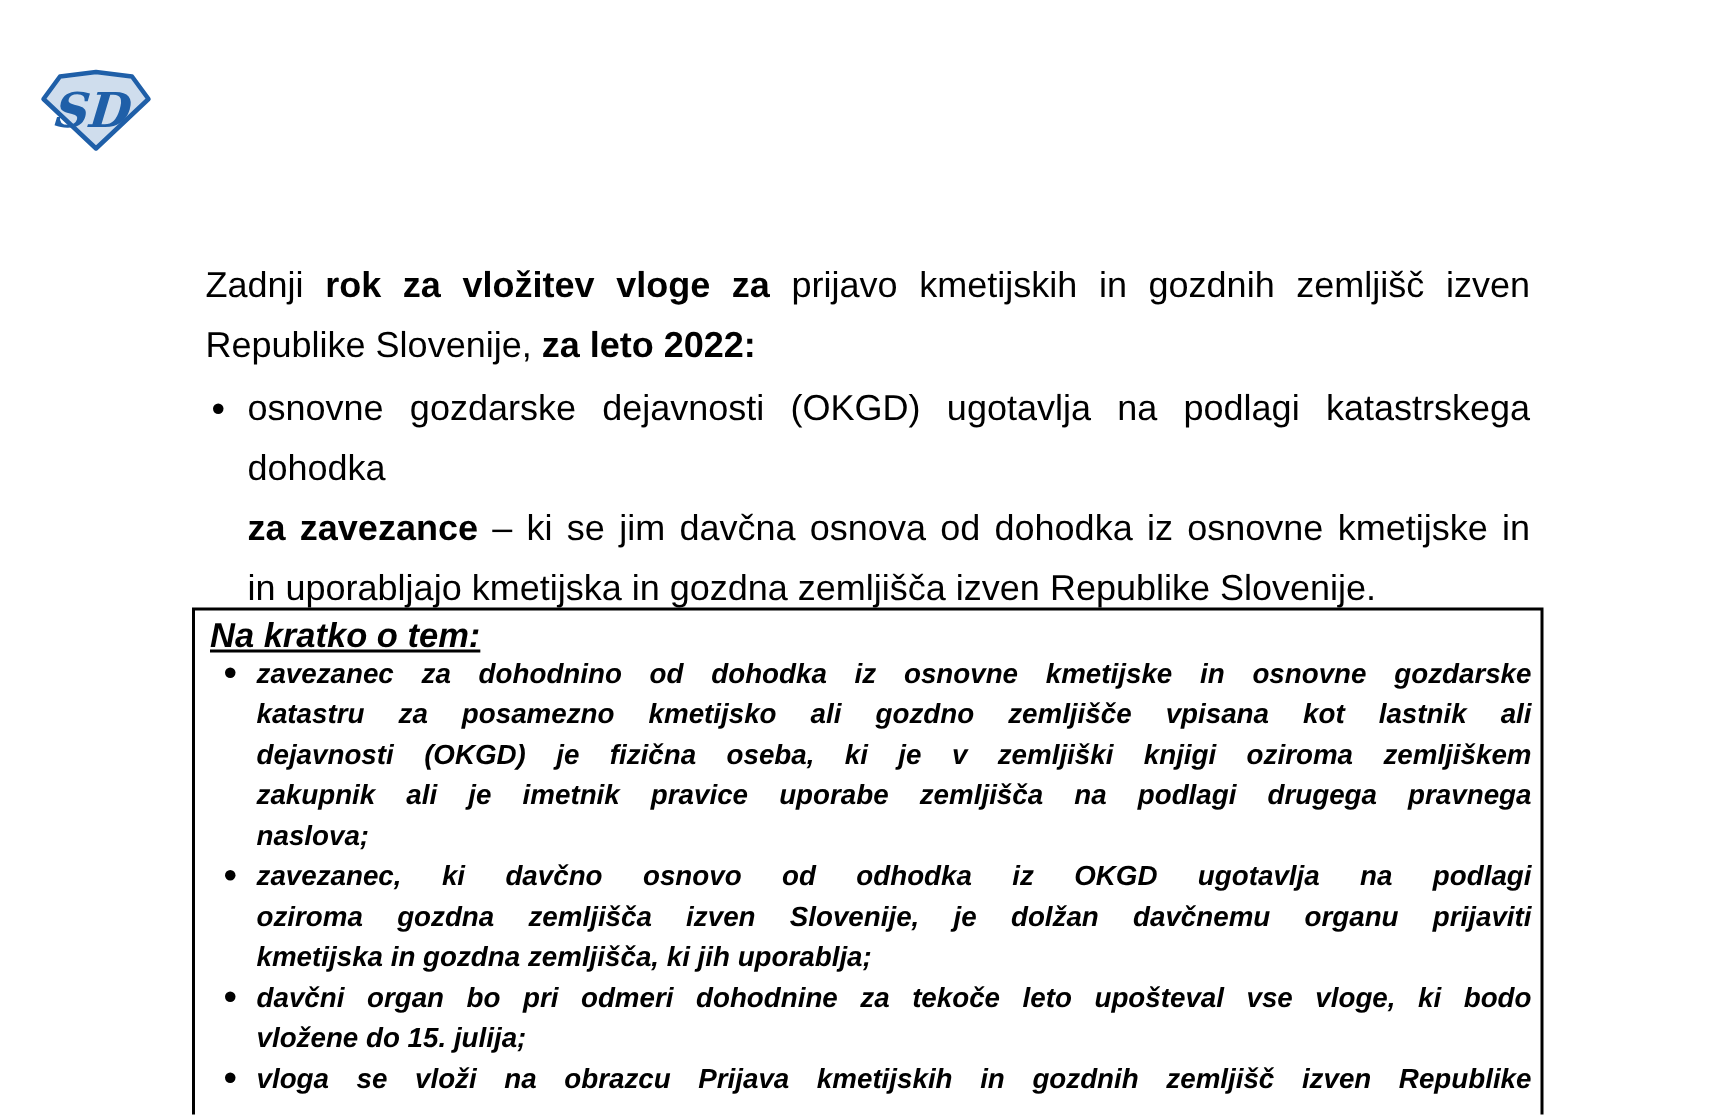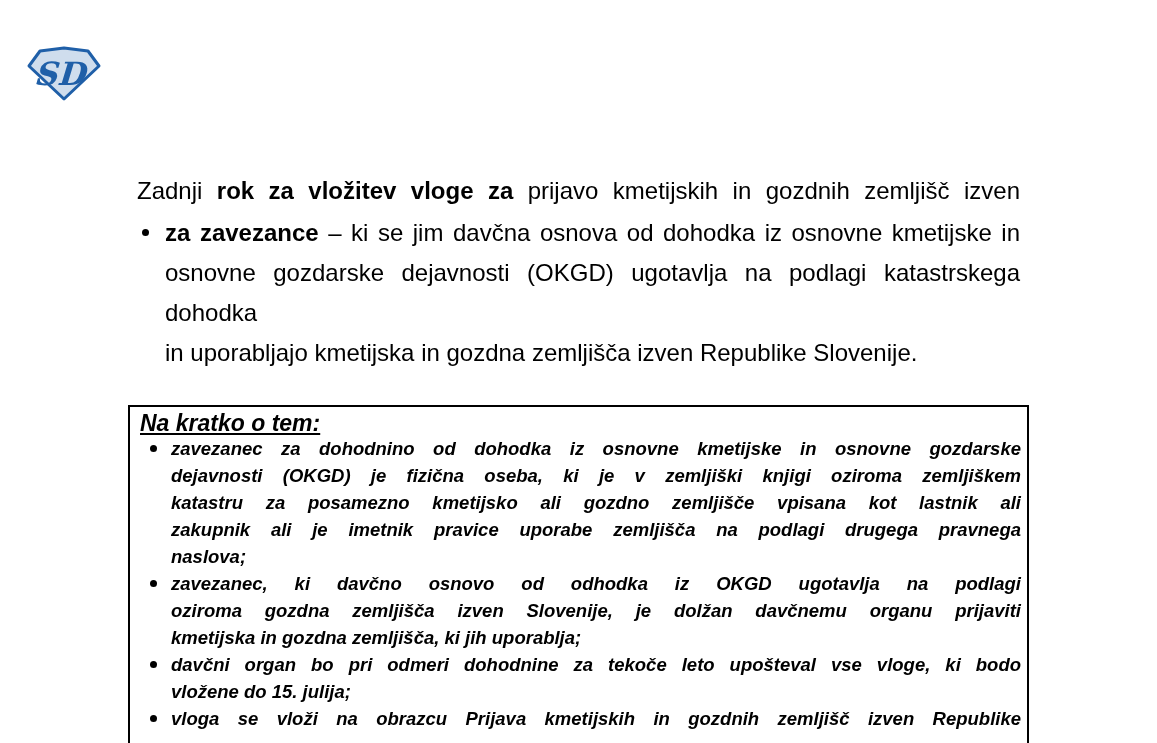--- a/index.html
+++ b/index.html
@@ -99,39 +99,40 @@
 
   <svg class="logo" viewBox="0 0 74 57" xmlns="http://www.w3.org/2000/svg">
     <polygon points="2,21 13,6 37,3 61,6 72,21 37,54" fill="#cfdded" stroke="#1f5fa8" stroke-width="3" stroke-linejoin="round"></polygon>
     <text x="13" y="40" font-family="DejaVu Serif, serif" font-size="32" font-style="italic" font-weight="bold" fill="#1f5fa8" transform="skewX(-6)">SD</text>
   </svg>
 
   <div class="content">
 
     <div class="para">
       <div class="line just"><span>Zadnji </span><span class="b">rok za vložitev vloge za</span><span> prijavo kmetijskih in gozdnih zemljišč izven</span></div>
+      <div class="line"><span>Republike Slovenije, </span><span class="b">za leto 2022:</span></div>
     </div>
 
     <div class="main-bullet">
       <span class="dot"></span>
+      <div class="line just">osnovne gozdarske dejavnosti (OKGD) ugotavlja na podlagi katastrskega dohodka</div>
       <div class="line just"><span class="b">za zavezance</span><span> – ki se jim davčna osnova od dohodka iz osnovne kmetijske in</span></div>
-      <div class="line just">osnovne gozdarske dejavnosti (OKGD) ugotavlja na podlagi katastrskega dohodka</div>
       <div class="line">in uporabljajo kmetijska in gozdna zemljišča izven Republike Slovenije.</div>
     </div>
 
   </div>
 
   <div class="box">
     <div class="box-title">Na kratko o tem:</div>
 
     <div class="bbullet">
       <span class="dot"></span>
       <div class="bline just">zavezanec za dohodnino od dohodka iz osnovne kmetijske in osnovne gozdarske</div>
+      <div class="bline just">katastru za posamezno kmetijsko ali gozdno zemljišče vpisana kot lastnik ali</div>
       <div class="bline just">dejavnosti (OKGD) je fizična oseba, ki je v zemljiški knjigi oziroma zemljiškem</div>
-      <div class="bline just">katastru za posamezno kmetijsko ali gozdno zemljišče vpisana kot lastnik ali</div>
       <div class="bline just">zakupnik ali je imetnik pravice uporabe zemljišča na podlagi drugega pravnega</div>
       <div class="bline">naslova;</div>
     </div>
 
     <div class="bbullet">
       <span class="dot"></span>
       <div class="bline just">zavezanec, ki davčno osnovo od odhodka iz OKGD ugotavlja na podlagi</div>
       <div class="bline just">oziroma gozdna zemljišča izven Slovenije, je dolžan davčnemu organu prijaviti</div>
       <div class="bline">kmetijska in gozdna zemljišča, ki jih uporablja;</div>
     </div>

